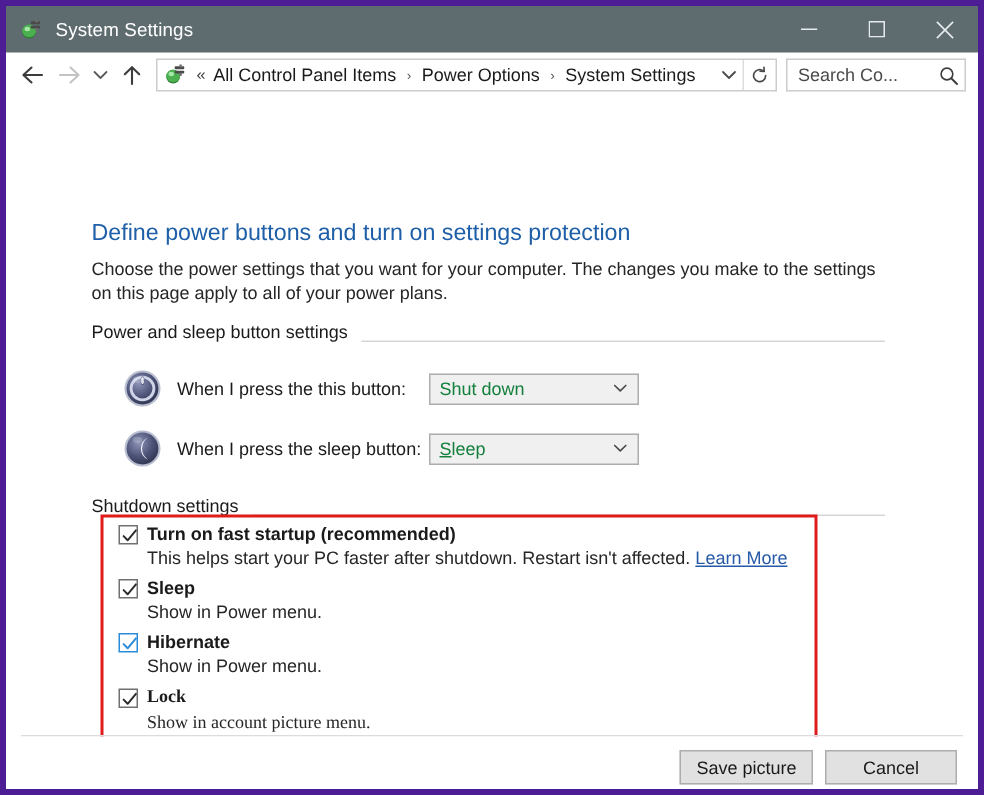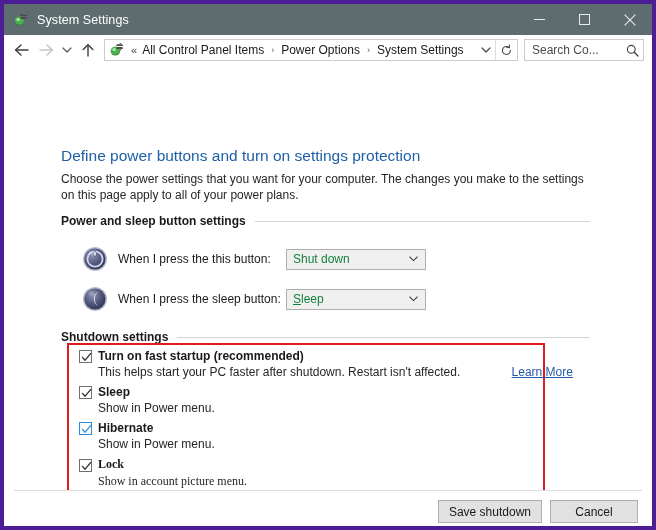--- a/index.html
+++ b/index.html
@@ -181,22 +181,21 @@
     font-size: 12px;
     color: #262626;
     line-height: 16px;
   }
 
   .section-head {
     position: absolute;
     left: 57px;
     right: 62px;
     display: flex;
-    align-items: center;
-    font-weight: bold;
+    align-items: flex-end;
   }
   .section-head .label {
     font-size: 12px;
     color: #1a1a1a;
     white-space: nowrap;
     padding-right: 9px;
   }
   .section-head .rule {
     flex: 1 1 auto;
     height: 1px;
@@ -292,21 +291,20 @@
     font-size: 12px;
     color: #262626;
     margin-left: 19px;
     margin-top: 2px;
     white-space: nowrap;
   }
   .check-sub a {
     color: #2659a8;
     text-decoration: underline;
     cursor: default;
-    margin-left: 48px;
   }
 
   
   #footer-sep {
     position: absolute;
     left: 10px;
     right: 10px;
     top: 486px;
     height: 1px;
     background: #dcdcdc;
@@ -571,17 +569,17 @@
           <span class="check-title">Lock</span>
         </div>
         <div class="check-sub">Show in account picture menu.</div>
       </div>
 
     </div>
   </div>
 
   <div id="footer-sep"></div>
   <div id="footer">
-    <div class="btn">Save shutdown</div>
+    <div class="btn">Save picture</div>
     <div class="btn">Cancel</div>
   </div>
 
 </div>
 
 </body></html>

